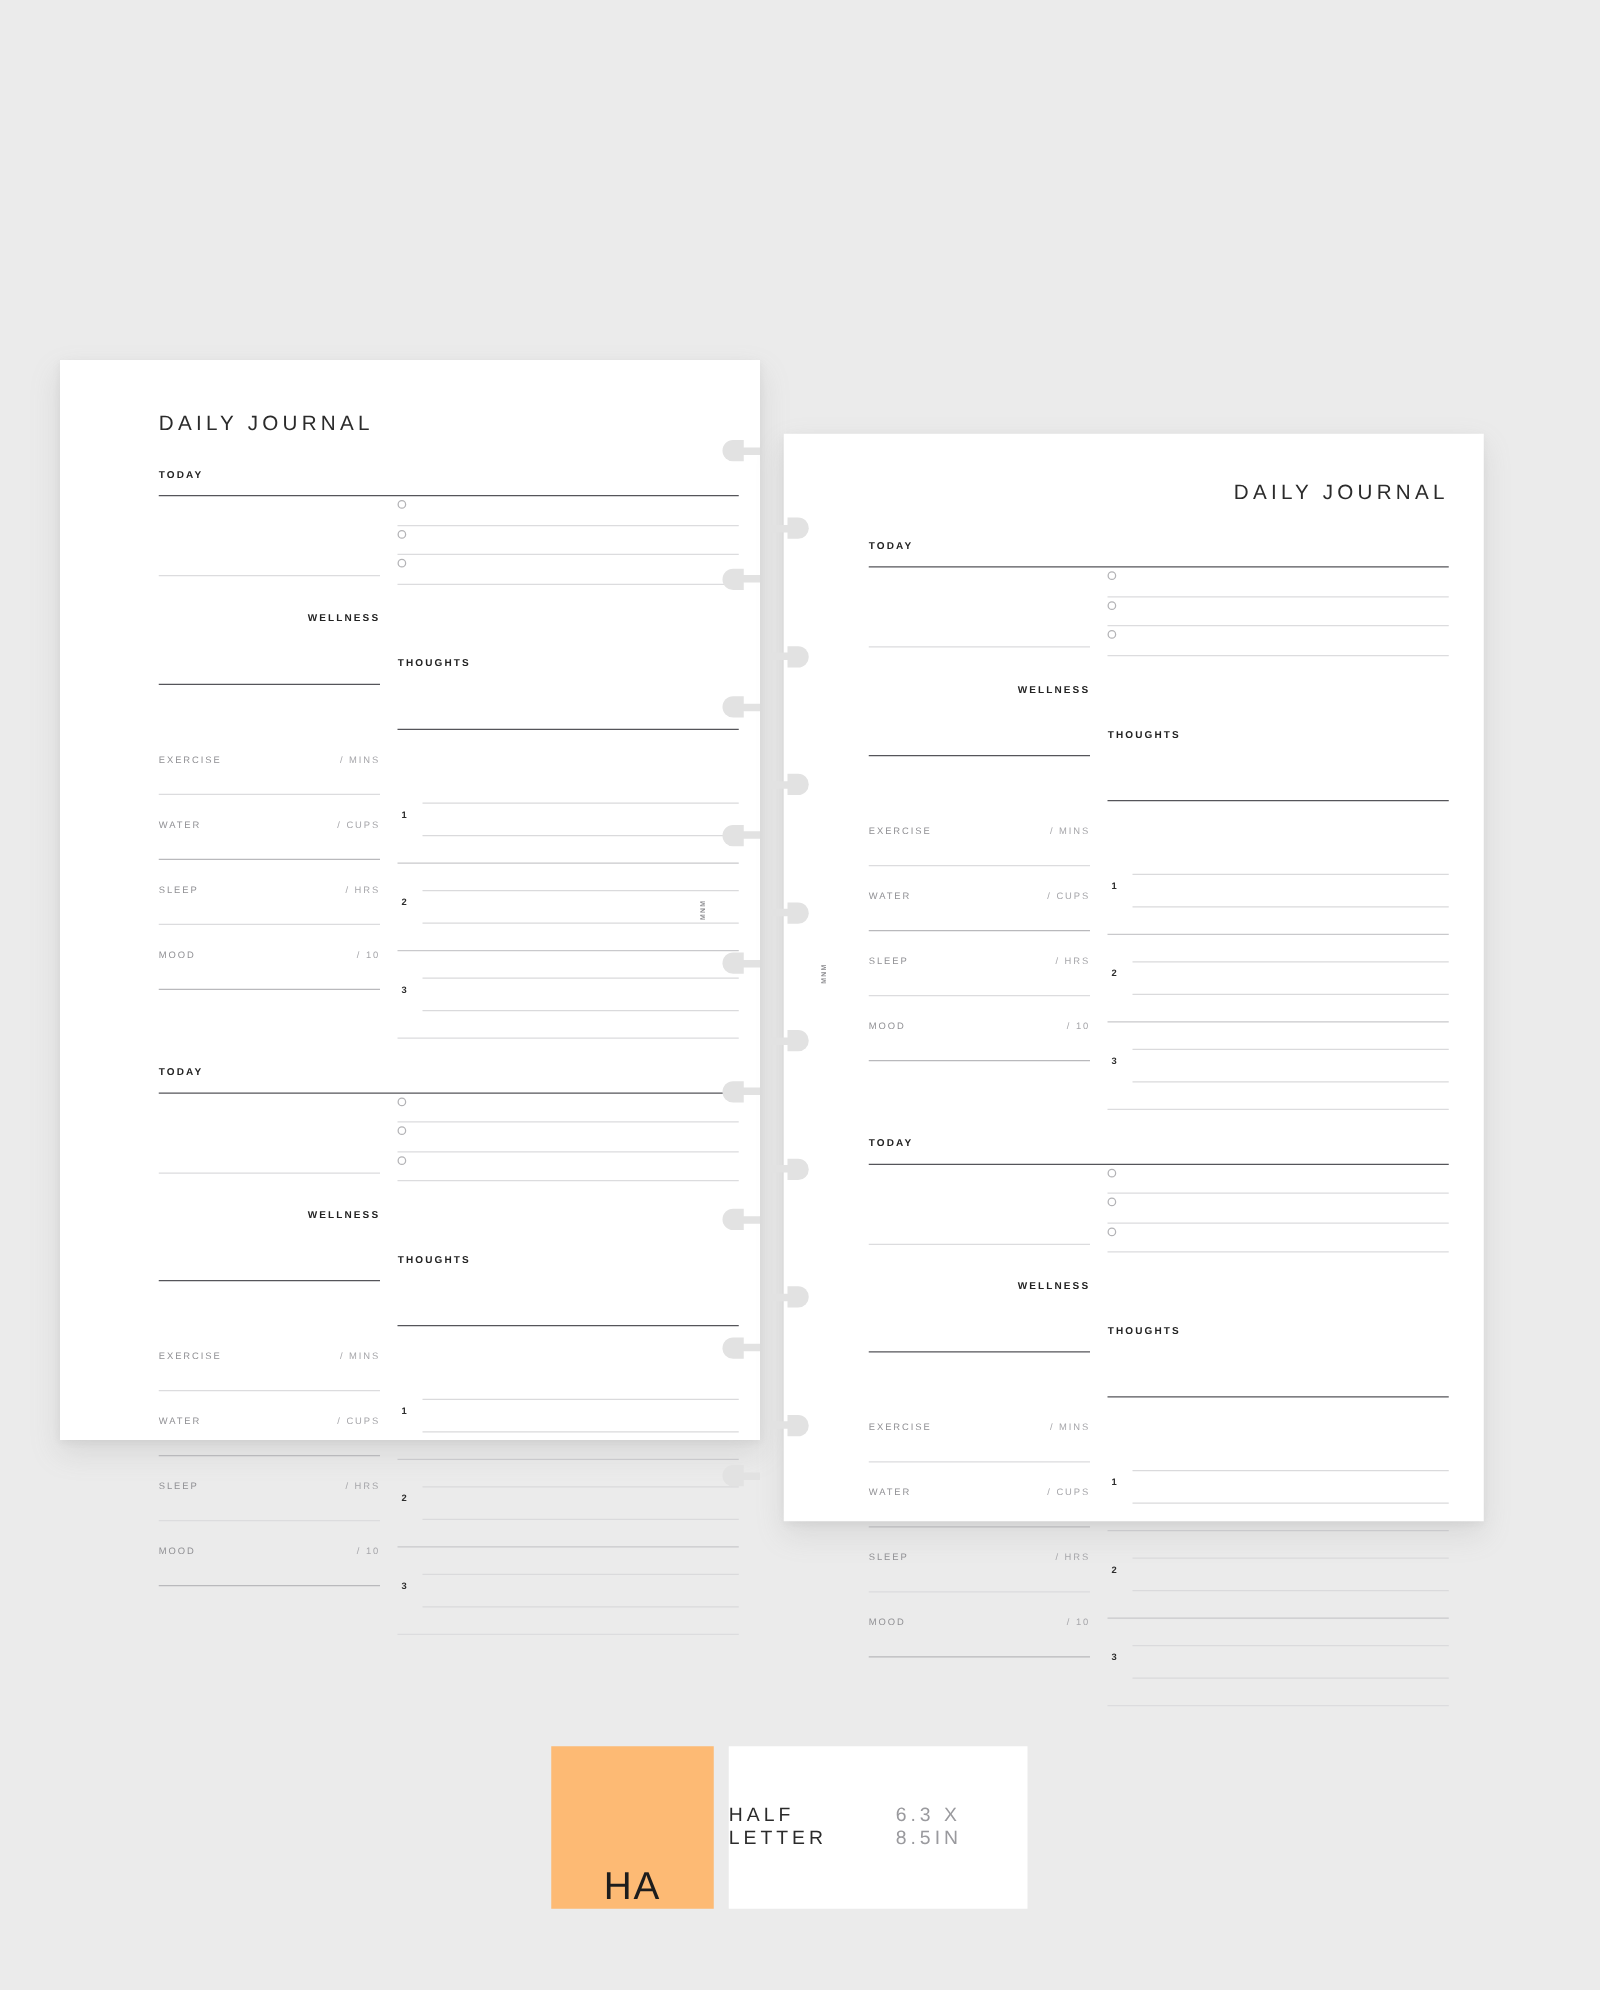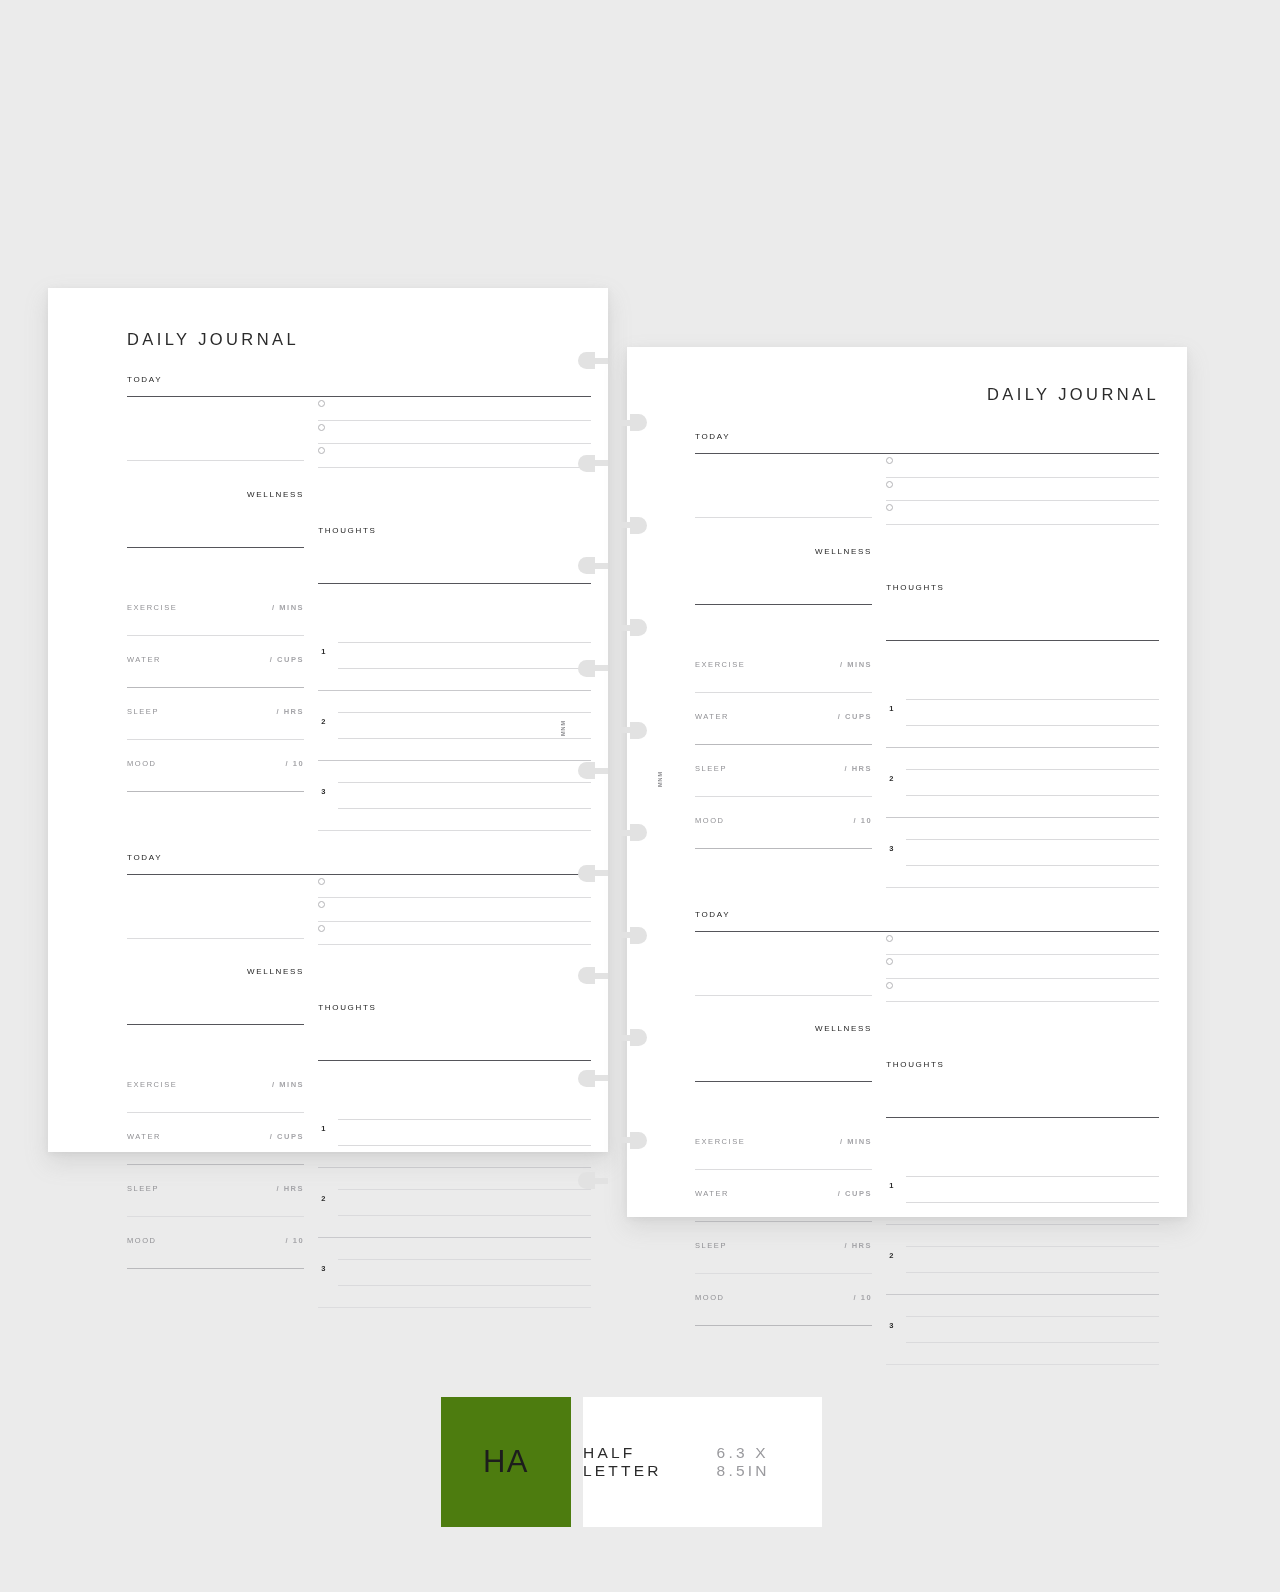--- a/index.html
+++ b/index.html
@@ -55,21 +55,21 @@
     font-weight: 400;
     white-space: nowrap;
   }
   .title-left  { text-align: left; }
   .title-right { text-align: right; }
 
   
   .sec-label {
     font-size: 8px;
     letter-spacing: 1.7px;
-    font-weight: 400;
+    font-weight: 700;
     color: #232323;
     text-transform: uppercase;
   }
 
   
   .rule-dark  { height: 1px; background: #55555a; width: 100%; }
   .rule-mid   { height: 1px; background: #b9b9bc; width: 100%; }
   .rule-light { height: 1px; background: #dcdcde; width: 100%; }
 
   
@@ -144,21 +144,21 @@
   .well-name {
     font-size: 7.5px;
     letter-spacing: 1.55px;
     color: #909094;
     font-weight: 400;
   }
   .well-unit {
     font-size: 7.5px;
     letter-spacing: 1.55px;
     color: #a6a6aa;
-    font-weight: 700;
+    font-weight: 400;
   }
   .well-row .rule-mid,
   .well-row .rule-light {
     position: absolute;
     left: 0;
     bottom: 0;
     width: 100%;
   }
 
   
@@ -247,23 +247,23 @@
   .bottom-bar {
     position: absolute;
     left: 441px;
     top: 1397px;
     display: flex;
     gap: 12px;
   }
   .logo-tile {
     width: 130px;
     height: 130px;
-    background: #4d7c0f;
+    background: #fdba74;
     display: flex;
-    align-items: center;
+    align-items: flex-end;
     justify-content: center;
   }
   .logo-text {
     font-size: 31px;
     letter-spacing: 1.5px;
     color: #1d1d1d;
     font-weight: 400;
   }
   .size-tile {
     width: 239px;

